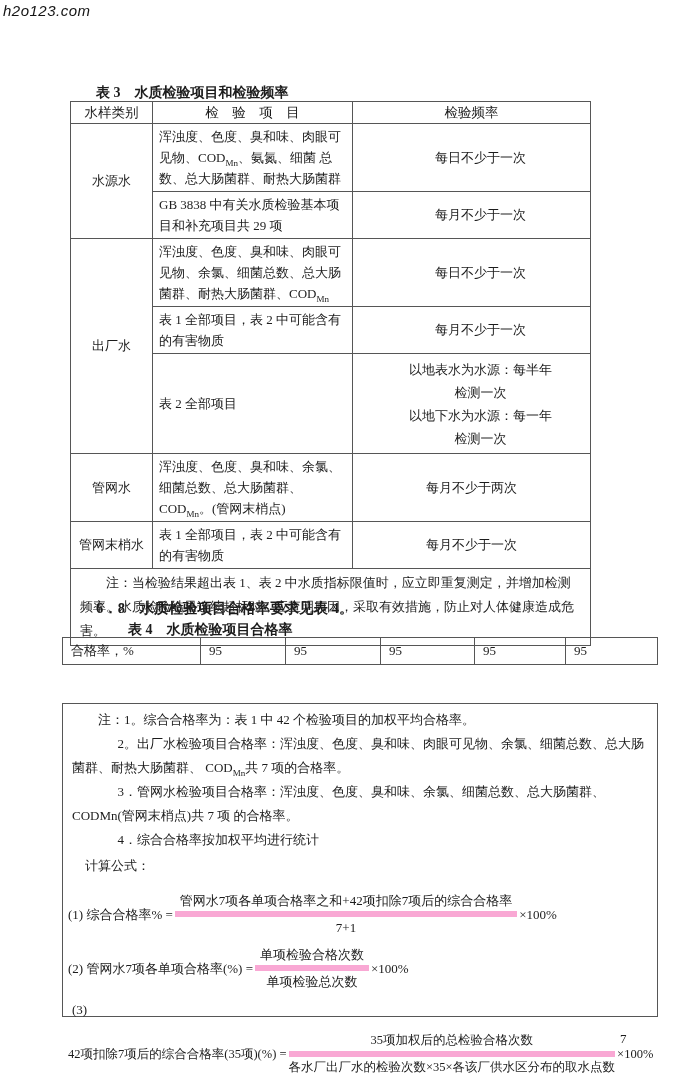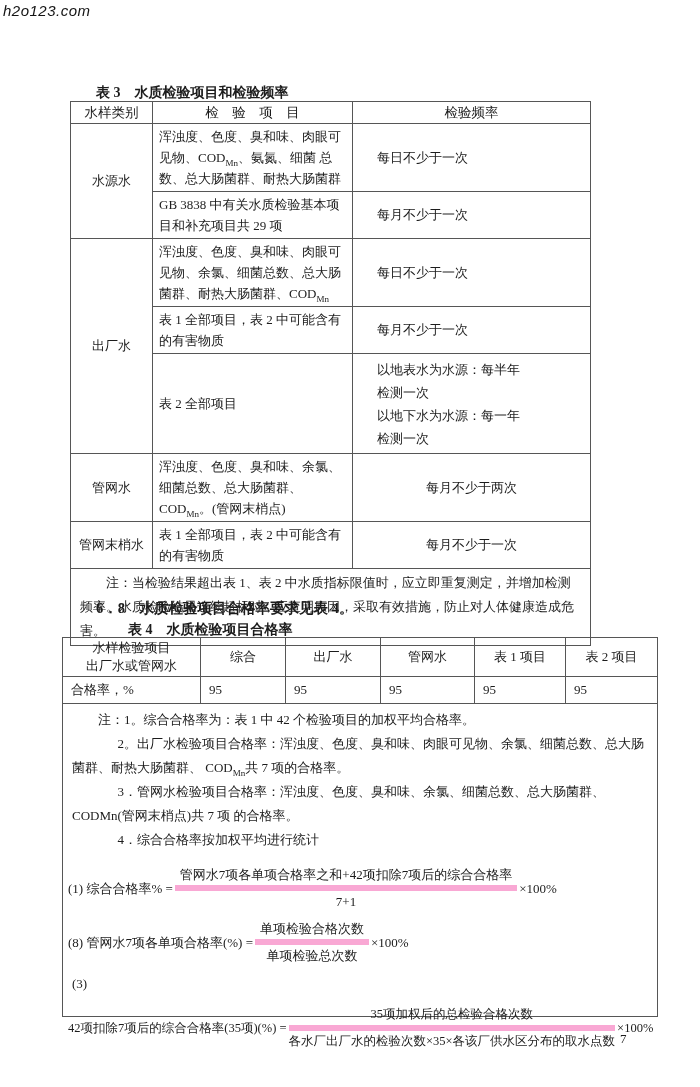--- a/index.html
+++ b/index.html
@@ -14,21 +14,21 @@
     font-size:15px;color:#141414;letter-spacing:0.5px;font-style:italic;
   }
   .t3-title{position:absolute;top:84px;left:96px;font-size:14px;font-weight:bold;}
   table{border-collapse:collapse;table-layout:fixed;}
   .t3{position:absolute;top:101px;left:70px;width:521px;}
   .t3 td{border:1px solid #565656;font-size:13px;vertical-align:middle;}
   .t3 .hdr{text-align:center;font-size:13.5px;}
   .t3 .cat{text-align:center;}
   .t3 .items{padding:2px 6px;line-height:21px;text-align:left;}
   .t3 .freq{line-height:22px;}
-  .t3 .fl{text-align:left;padding-left:24px;padding-right:6px;}
+  .t3 .fl{text-align:center;padding-left:24px;padding-right:6px;}
   .t3 .fc{text-align:center;}
   .t3 .pre{white-space:pre-line;line-height:23px;}
   .t3 .notecell{padding:2px 9px;}
   .notep{margin:0;text-indent:2em;line-height:24px;font-size:13px;text-align:left;}
   sub{font-size:9px;line-height:0;}
   .sec68{position:absolute;top:599px;left:96px;font-size:14.5px;font-weight:bold;}
   .t4-title{position:absolute;top:621px;left:128px;font-size:14px;font-weight:bold;}
   .t4{position:absolute;top:637px;left:62px;width:596px;}
   .t4 td{border:1px solid #565656;font-size:13px;vertical-align:middle;}
   .t4 .corner{text-align:center;white-space:pre-line;line-height:18px;}
@@ -123,57 +123,49 @@
   <table class="t4">
     <colgroup>
       <col style="width:138px">
         <col style="width:85px">
         <col style="width:95px">
       <col style="width:94px">
         <col style="width:91px">
         <col>
     </colgroup>
     <tbody>
-    <tr style="height:39px">
-      <td class="corner">水样检验项目
-出厂水或管网水</td>
-      <td class="c">综合</td>
-      <td class="c">出厂水</td>
-      <td class="c">管网水</td>
-      <td class="c">表 1 项目</td>
-      <td class="c">表 2 项目</td>
-    </tr>
     <tr style="height:27px">
       <td class="rl">合格率，%</td>
       <td class="v">95</td>
       <td class="v">95</td>
       <td class="v">95</td>
       <td class="v">95</td>
       <td class="v">95</td>
     </tr>
     </tbody>
   </table>
 
   <div class="notes-box">
     <p class="n1">注：1。综合合格率为：表 1 中 42 个检验项目的加权平均合格率。</p>
     <p class="n2"><span>2。出厂水检验项目合格率：浑浊度、色度、臭和味、肉眼可见物、余氯、细菌总数、总大肠菌群、耐热大肠菌群、 COD</span><sub>Mn</sub><span>共 7 项的合格率。</span></p>
     <p class="n3">3．管网水检验项目合格率：浑浊度、色度、臭和味、余氯、细菌总数、总大肠菌群、CODMn(管网末梢点)共 7 项 的合格率。</p>
     <p class="n4">4．综合合格率按加权平均进行统计</p>
+    <p class="calc">计算公式：</p>
 
     <div class="formula f1">
       <span class="flabel">(1) 综合合格率% =</span>
       <span class="frac">
           <span class="num">管网水7项各单项合格率之和+42项扣除7项后的综合合格率</span>
           <span class="den">7+1</span>
         </span>
       <span class="fsuffix">×100%</span>
     </div>
 
     <div class="formula f2">
-      <span class="flabel">(8) 管网水7项各单项合格率(%) =</span>
+      <span class="flabel">(2) 管网水7项各单项合格率(%) =</span>
       <span class="frac">
           <span class="num">单项检验合格次数</span>
           <span class="den">单项检验总次数</span>
         </span>
       <span class="fsuffix">×100%</span>
     </div>
 
     <p class="f3tag">(3)</p>
 
     <div class="formula f3">

